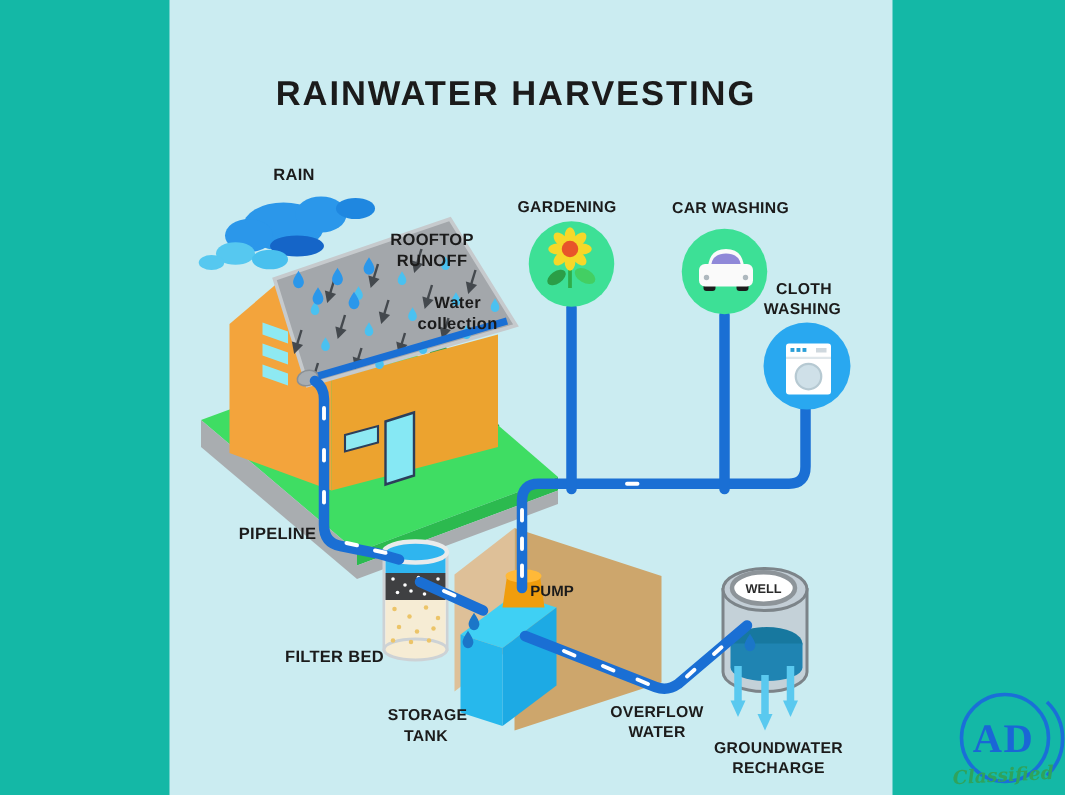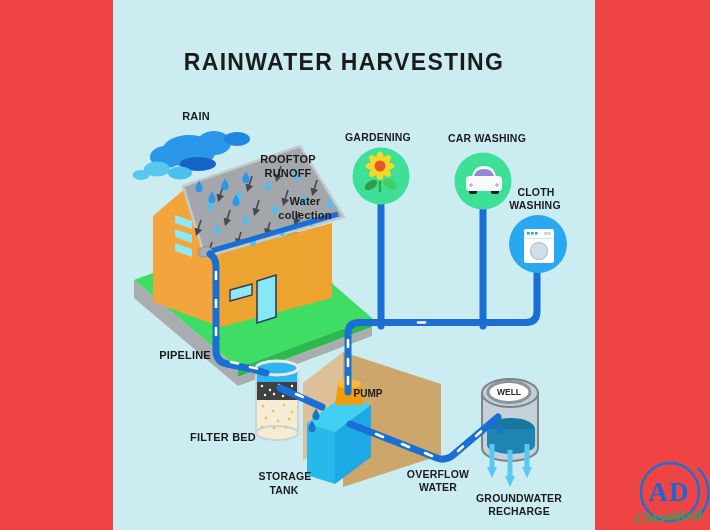--- a/index.html
+++ b/index.html
@@ -1,16 +1,16 @@
 <!DOCTYPE html>
 <html><head>
 <meta charset="utf-8">
 <style>
   html,body{margin:0;padding:0;background:#ffffff;}
-  .stage{position:relative;width:710px;height:530px;background:#ef4444;overflow:hidden;
+  .stage{position:relative;width:710px;height:530px;background:#14b8a6;overflow:hidden;
          font-family:"Liberation Sans",sans-serif;}
   svg{display:block;}
   .ttl{font:700 23px "Liberation Sans",sans-serif;letter-spacing:1.3px;}
   .lbl{font:700 11px "Liberation Sans",sans-serif;fill:#1b1b1b;letter-spacing:.2px;}
   .lbl-s{font:700 10.5px "Liberation Sans",sans-serif;fill:#1b1b1b;letter-spacing:.2px;}
   .lbl-pump{font:700 10px "Liberation Sans",sans-serif;fill:#1b1b1b;}
   .lbl-well{font:700 8.5px "Liberation Sans",sans-serif;fill:#2a2a2a;}
   .logo-ad{font:700 27px "Liberation Serif",serif;fill:#1a66d6;letter-spacing:1px;}
   .logo-cl{font:italic 700 12.5px "DejaVu Serif",serif;fill:#2fa35c;}
 </style>

